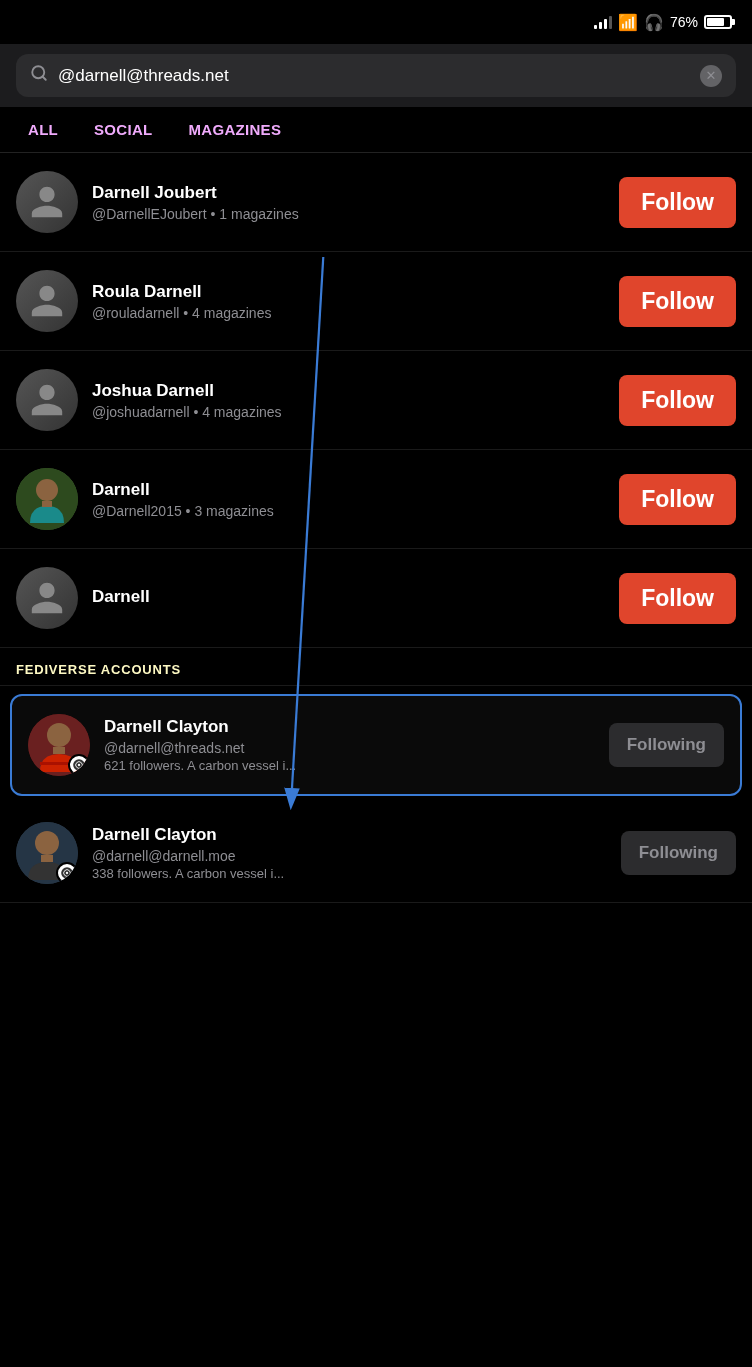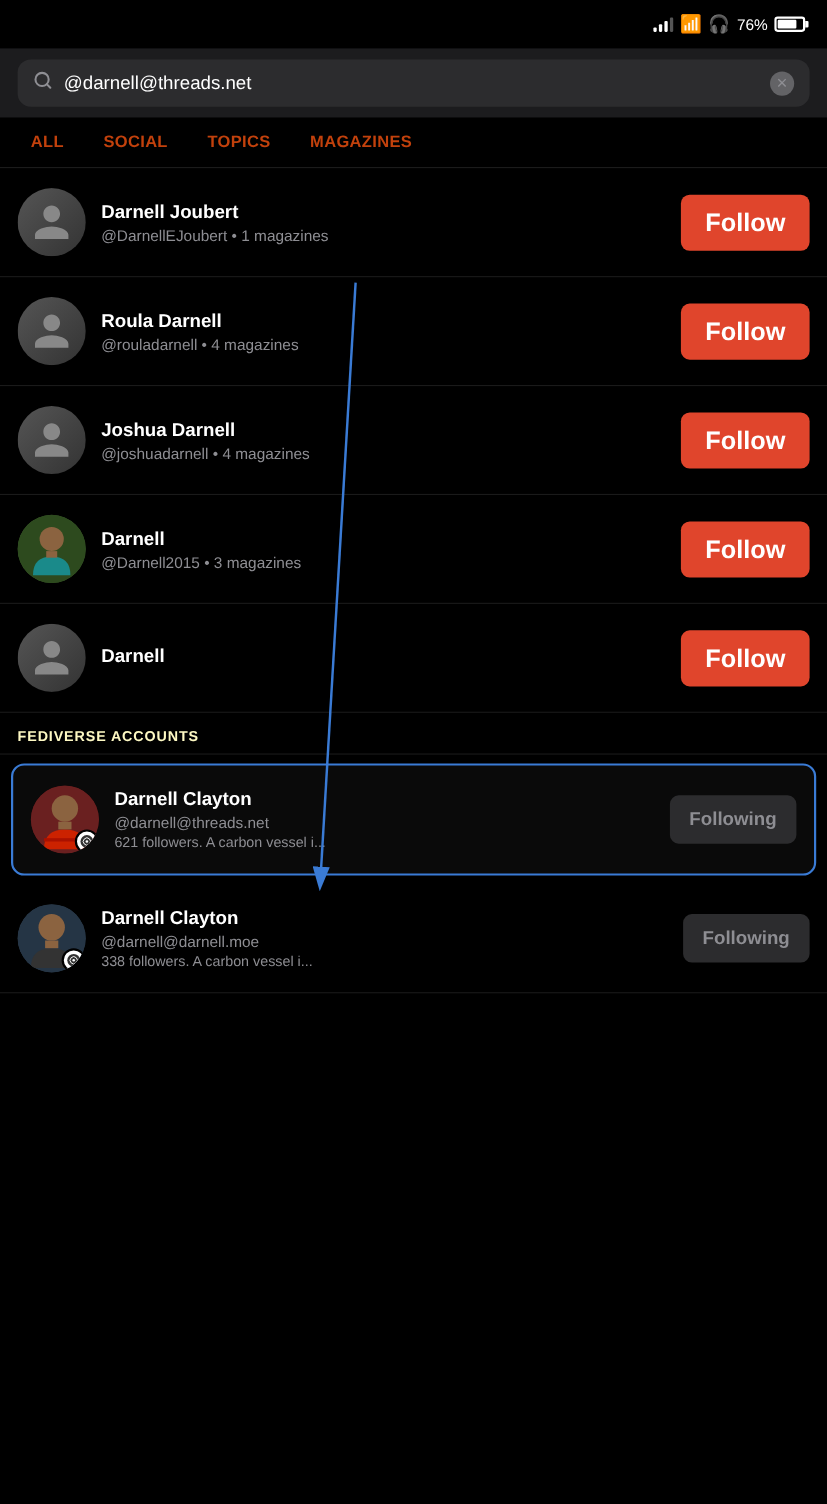--- a/index.html
+++ b/index.html
@@ -121,21 +121,21 @@
     .filter-tabs {
       background: #000;
       display: flex;
       border-bottom: 1px solid #222;
       padding: 0 10px;
     }
     .filter-tab {
       padding: 14px 18px;
       font-size: 15px;
       font-weight: 600;
-      color: #c2410c;
+      color: #f0abfc;
       cursor: pointer;
       position: relative;
       letter-spacing: 0.3px;
     }
     .filter-tab.active {
       color: #e0452c;
     }
     .filter-tab.active::after {
       content: '';
       position: absolute;
@@ -322,21 +322,20 @@
         </svg>
       </div>
       <span class="search-input-text">@darnell@threads.net</span>
       <div class="clear-btn">✕</div>
     </div>
   </div>
 
   <div class="filter-tabs">
     <div class="filter-tab">ALL</div>
     <div class="filter-tab">SOCIAL</div>
-    <div class="filter-tab">TOPICS</div>
     <div class="filter-tab">MAGAZINES</div>
   </div>
 
   <div class="profiles-section">
 
     <svg class="arrow-overlay" viewBox="0 0 752 1010" xmlns="http://www.w3.org/2000/svg">
       <defs>
         <marker id="arrowhead" markerWidth="10" markerHeight="7" refX="5" refY="3.5" orient="auto">
           <polygon points="0 0, 10 3.5, 0 7" fill="#3a7bd5"></polygon>
         </marker>

